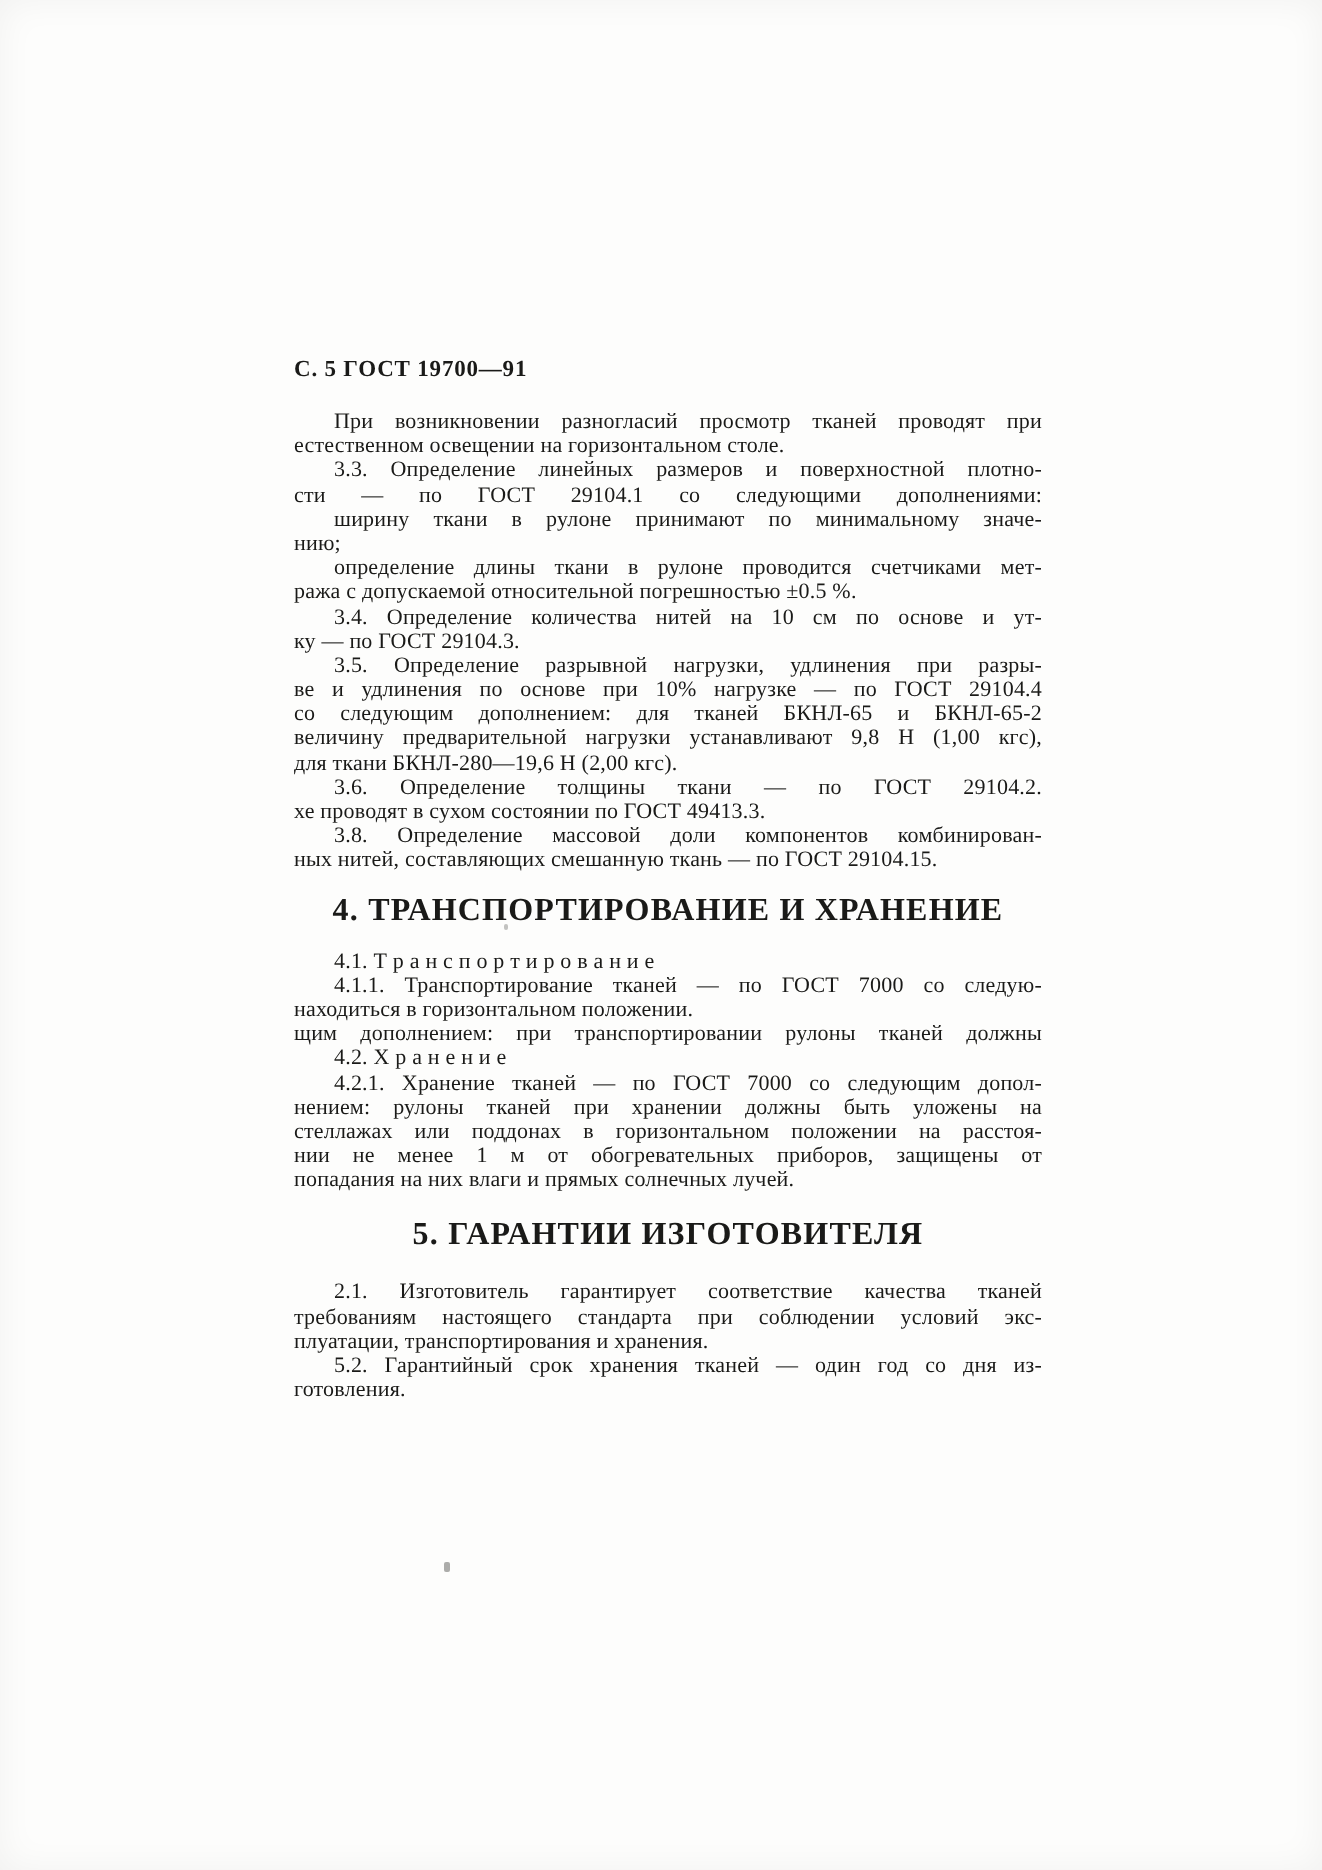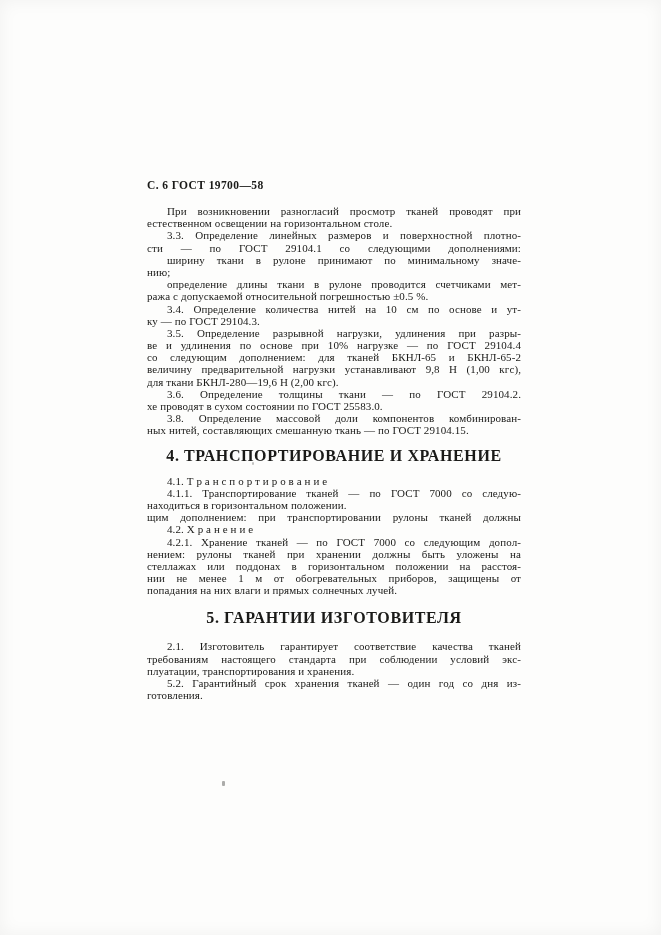--- a/index.html
+++ b/index.html
@@ -63,39 +63,39 @@
   }
   .speck-1 { left: 222px; top: 781px; width: 3px; height: 5px; opacity: 0.55; }
   .speck-2 { left: 252px; top: 462px; width: 2px; height: 3px; opacity: 0.4; }
 </style>
 </head>
 <body>
 
 <div class="page">
   <div class="column">
 
-    <div class="page-header">С. 6 ГОСТ 19700—58</div>
+    <div class="page-header">С. 5 ГОСТ 19700—91</div>
 
     <div class="ln j in">При возникновении разногласий просмотр тканей проводят при</div>
     <div class="ln e">естественном освещении на горизонтальном столе.</div>
     <div class="ln j in">3.3. Определение линейных размеров и поверхностной плотно-</div>
     <div class="ln j">сти — по ГОСТ 29104.1 со следующими дополнениями:</div>
     <div class="ln j in">ширину ткани в рулоне принимают по минимальному значе-</div>
     <div class="ln e">нию;</div>
     <div class="ln j in">определение длины ткани в рулоне проводится счетчиками мет-</div>
     <div class="ln e">ража с допускаемой относительной погрешностью ±0.5 %.</div>
     <div class="ln j in">3.4. Определение количества нитей на 10 см по основе и ут-</div>
     <div class="ln e">ку — по ГОСТ 29104.3.</div>
     <div class="ln j in">3.5. Определение разрывной нагрузки, удлинения при разры-</div>
     <div class="ln j">ве и удлинения по основе при 10% нагрузке — по ГОСТ 29104.4</div>
     <div class="ln j">со следующим дополнением: для тканей БКНЛ-65 и БКНЛ-65-2</div>
     <div class="ln j">величину предварительной нагрузки устанавливают 9,8 Н (1,00 кгс),</div>
     <div class="ln e">для ткани БКНЛ-280—19,6 Н (2,00 кгс).</div>
     <div class="ln j in">3.6. Определение толщины ткани — по ГОСТ 29104.2.</div>
-    <div class="ln e">хе проводят в сухом состоянии по ГОСТ 25583.0.</div>
+    <div class="ln e">хе проводят в сухом состоянии по ГОСТ 49413.3.</div>
     <div class="ln j in">3.8. Определение массовой доли компонентов комбинирован-</div>
     <div class="ln e">ных нитей, составляющих смешанную ткань — по ГОСТ 29104.15.</div>
 
     <div class="sec-heading h4">4. ТРАНСПОРТИРОВАНИЕ И ХРАНЕНИЕ</div>
 
     <div class="ln e in">4.1. Т р а н с п о р т и р о в а н и е</div>
     <div class="ln j in">4.1.1. Транспортирование тканей — по ГОСТ 7000 со следую-</div>
     <div class="ln e">находиться в горизонтальном положении.</div>
     <div class="ln j">щим дополнением: при транспортировании рулоны тканей должны</div>
     <div class="ln e in">4.2. Х р а н е н и е</div>

